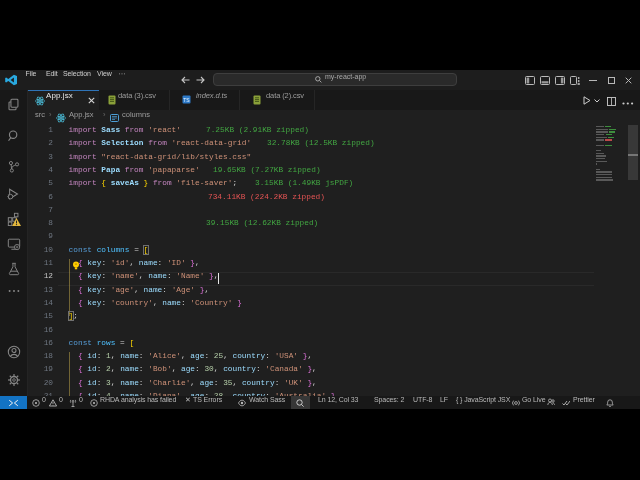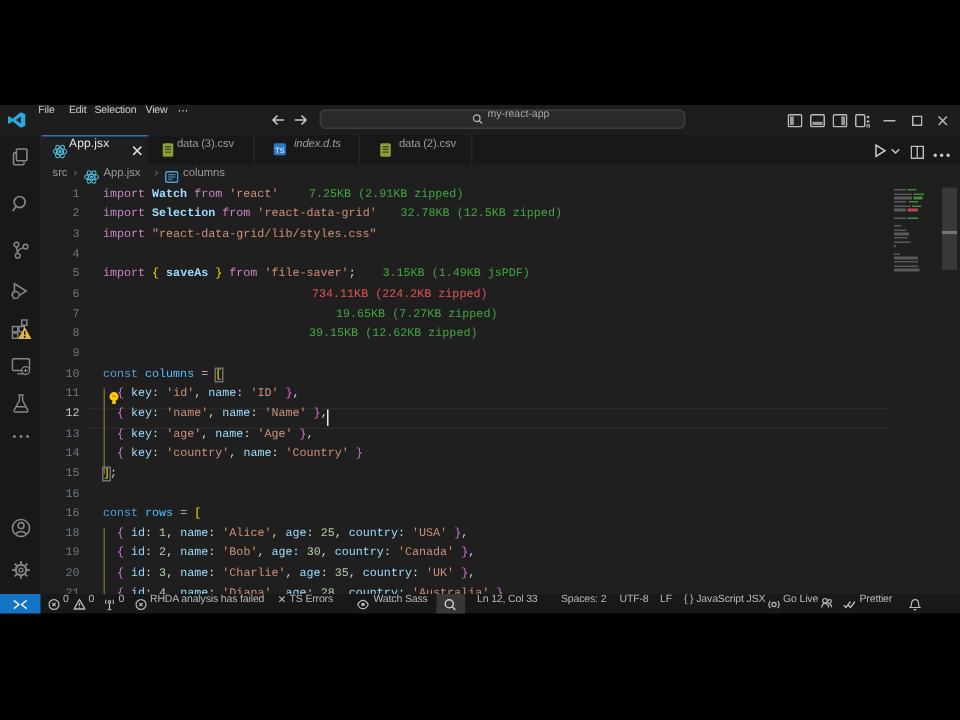--- a/index.html
+++ b/index.html
@@ -113,29 +113,30 @@
 <div style="position:absolute;left:103px;top:110px;height:16px;line-height:16px;color:#6e6e6e;font:7.5px 'Liberation Sans',sans-serif;">›</div>
 <svg style="position:absolute;left:110px;top:114px" width="9" height="8" viewBox="0 0 9 8">
       <rect x="0.5" y="0.5" width="8" height="7" rx="1" fill="none" stroke="#4d9fd6"></rect>
       <path d="M2 2.5h5M2 4h5M2 5.5h3" stroke="#4d9fd6" stroke-width="0.7"></path>
     </svg>
 <div style="position:absolute;left:122px;top:110px;height:16px;line-height:16px;color:#9d9d9d;font:7.5px 'Liberation Sans',sans-serif;">columns</div>
 <div style="position:absolute;left:58px;top:272.3px;width:536px;height:13.3px;border-top:1px solid #292929;border-bottom:1px solid #292929;box-sizing:border-box;"></div>
 <div style="position:absolute;left:69px;top:259.0px;width:1px;height:57px;background:rgba(215,186,80,.45);"></div>
 <div style="position:absolute;left:69px;top:352.1px;width:1px;height:44px;background:rgba(215,186,80,.45);"></div>
 <div style="position:absolute;left:28px;top:126.0px;width:25px;height:13.3px;line-height:13.3px;text-align:right;color:#6e7681;font:7.8px 'Liberation Mono',monospace;">1</div>
-<div style="position:absolute;left:68.6px;top:126.0px;height:13.3px;line-height:13.3px;white-space:pre;font:7.8px 'Liberation Mono',monospace;"><span style="color:#c586c0;">import</span> <span style="color:#9cdcfe;font-weight:bold;">Watch</span> <span style="color:#c586c0;">from</span> <span style="color:#ce9178;">'react'</span></div>
+<div style="position:absolute;left:68.6px;top:126.0px;height:13.3px;line-height:13.3px;white-space:pre;font:7.8px 'Liberation Mono',monospace;"><span style="color:#c586c0;">import</span> <span style="color:#9cdcfe;font-weight:bold;">Sass</span> <span style="color:#c586c0;">from</span> <span style="color:#ce9178;">'react'</span></div>
 <div style="position:absolute;left:206px;top:126.0px;height:13.3px;line-height:13.3px;white-space:pre;font:7.8px 'Liberation Mono',monospace;color:#42a642;">7.25KB (2.91KB zipped)</div>
 <div style="position:absolute;left:28px;top:139.3px;width:25px;height:13.3px;line-height:13.3px;text-align:right;color:#6e7681;font:7.8px 'Liberation Mono',monospace;">2</div>
 <div style="position:absolute;left:68.6px;top:139.3px;height:13.3px;line-height:13.3px;white-space:pre;font:7.8px 'Liberation Mono',monospace;"><span style="color:#c586c0;">import</span> <span style="color:#9cdcfe;font-weight:bold;">Selection</span> <span style="color:#c586c0;">from</span> <span style="color:#ce9178;">'react-data-grid'</span></div>
 <div style="position:absolute;left:267px;top:139.3px;height:13.3px;line-height:13.3px;white-space:pre;font:7.8px 'Liberation Mono',monospace;color:#42a642;">32.78KB (12.5KB zipped)</div>
 <div style="position:absolute;left:28px;top:152.6px;width:25px;height:13.3px;line-height:13.3px;text-align:right;color:#6e7681;font:7.8px 'Liberation Mono',monospace;">3</div>
 <div style="position:absolute;left:68.6px;top:152.6px;height:13.3px;line-height:13.3px;white-space:pre;font:7.8px 'Liberation Mono',monospace;"><span style="color:#c586c0;">import</span> <span style="color:#ce9178;">"react-data-grid/lib/styles.css"</span></div>
 <div style="position:absolute;left:28px;top:165.9px;width:25px;height:13.3px;line-height:13.3px;text-align:right;color:#6e7681;font:7.8px 'Liberation Mono',monospace;">4</div>
-<div style="position:absolute;left:224px;top:165.9px;height:13.3px;line-height:13.3px;white-space:pre;font:7.8px 'Liberation Mono',monospace;color:#42a642;margin-top:40px;">19.65KB (7.27KB zipped)</div>
+<div style="position:absolute;left:68.6px;top:165.9px;height:13.3px;line-height:13.3px;white-space:pre;font:7.8px 'Liberation Mono',monospace;"><span style="color:#c586c0;">import</span> <span style="color:#9cdcfe;font-weight:bold;">Papa</span> <span style="color:#c586c0;">from</span> <span style="color:#ce9178;">'papaparse'</span></div>
+<div style="position:absolute;left:213px;top:165.9px;height:13.3px;line-height:13.3px;white-space:pre;font:7.8px 'Liberation Mono',monospace;color:#42a642;">19.65KB (7.27KB zipped)</div>
 <div style="position:absolute;left:28px;top:179.2px;width:25px;height:13.3px;line-height:13.3px;text-align:right;color:#6e7681;font:7.8px 'Liberation Mono',monospace;">5</div>
 <div style="position:absolute;left:68.6px;top:179.2px;height:13.3px;line-height:13.3px;white-space:pre;font:7.8px 'Liberation Mono',monospace;"><span style="color:#c586c0;">import</span> <span style="color:#ffd700;">{</span> <span style="color:#9cdcfe;font-weight:bold;">saveAs</span> <span style="color:#ffd700;">}</span> <span style="color:#c586c0;">from</span> <span style="color:#ce9178;">'file-saver'</span><span style="color:#d4d4d4;">;</span></div>
 <div style="position:absolute;left:255px;top:179.2px;height:13.3px;line-height:13.3px;white-space:pre;font:7.8px 'Liberation Mono',monospace;color:#42a642;">3.15KB (1.49KB jsPDF)</div>
 <div style="position:absolute;left:28px;top:192.5px;width:25px;height:13.3px;line-height:13.3px;text-align:right;color:#6e7681;font:7.8px 'Liberation Mono',monospace;">6</div>
 <div style="position:absolute;left:208px;top:192.5px;height:13.3px;line-height:13.3px;white-space:pre;font:7.8px 'Liberation Mono',monospace;color:#e45454;">734.11KB (224.2KB zipped)</div>
 <div style="position:absolute;left:28px;top:205.8px;width:25px;height:13.3px;line-height:13.3px;text-align:right;color:#6e7681;font:7.8px 'Liberation Mono',monospace;">7</div>
 <div style="position:absolute;left:28px;top:219.1px;width:25px;height:13.3px;line-height:13.3px;text-align:right;color:#6e7681;font:7.8px 'Liberation Mono',monospace;">8</div>
 <div style="position:absolute;left:206px;top:219.1px;height:13.3px;line-height:13.3px;white-space:pre;font:7.8px 'Liberation Mono',monospace;color:#42a642;">39.15KB (12.62KB zipped)</div>
 <div style="position:absolute;left:28px;top:232.4px;width:25px;height:13.3px;line-height:13.3px;text-align:right;color:#6e7681;font:7.8px 'Liberation Mono',monospace;">9</div>
 <div style="position:absolute;left:28px;top:245.7px;width:25px;height:13.3px;line-height:13.3px;text-align:right;color:#6e7681;font:7.8px 'Liberation Mono',monospace;">10</div>

